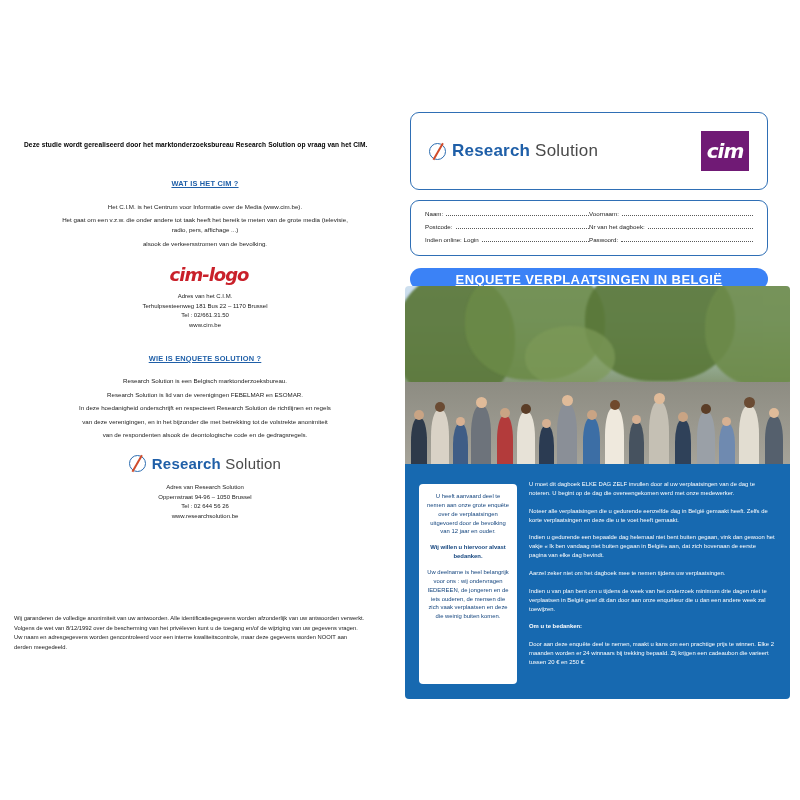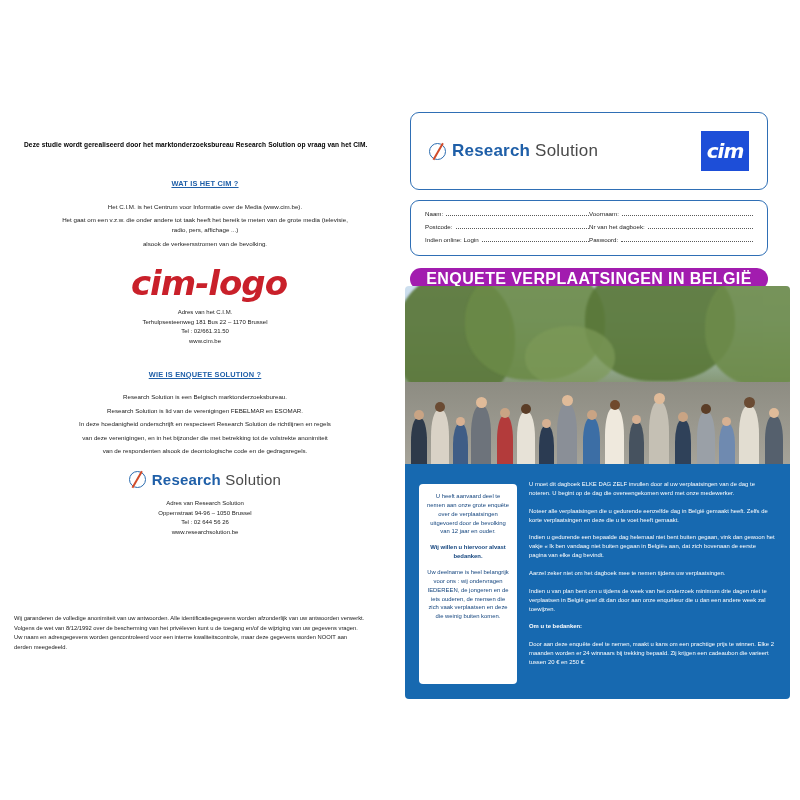--- a/index.html
+++ b/index.html
@@ -61,41 +61,41 @@
   .right{position:absolute;left:405px;top:112px;width:385px;height:585px;}
 
   .card-top{
     position:absolute;left:5px;top:0;width:358px;height:78px;
     border:1px solid #2f6fb5;border-radius:9px;background:#fff;
     display:flex;align-items:center;justify-content:space-between;
     padding:0 18px;box-sizing:border-box;
   }
   .card-top .rs-text{font-size:17px;}
   .cim-box{
-    width:48px;height:40px;background:#1d4ed8;color:#fff;
+    width:48px;height:40px;background:#701a75;color:#fff;
     display:flex;align-items:center;justify-content:center;
     font-weight:bold;font-style:italic;font-size:20px;
     font-family:"DejaVu Sans", sans-serif;letter-spacing:-1px;
   }
 
   .card-form{
     position:absolute;left:5px;top:88px;width:358px;height:56px;
     border:1px solid #2f6fb5;border-radius:9px;background:#fff;
     padding:8px 14px;box-sizing:border-box;font-size:6.2px;color:#1d1d1d;
   }
   .frow{display:flex;align-items:baseline;margin-bottom:5px;}
   .fcell{flex:1;display:flex;align-items:baseline;gap:3px;}
   .flabel{white-space:nowrap;}
   .fline{flex:1;border-bottom:1px dotted #5a5a5a;height:6px;margin-bottom:1px;}
 
   .banner{
     position:absolute;left:5px;top:156px;width:358px;height:22px;
-    background:#a21caf;border-radius:11px;
+    background:#3b82f6;border-radius:11px;
     display:flex;align-items:center;justify-content:center;
-    color:#fff;font-weight:bold;font-size:16px;letter-spacing:.4px;
+    color:#fff;font-weight:bold;font-size:13px;letter-spacing:.4px;text-decoration:underline;
   }
 
   .photo{
     position:absolute;left:0;top:174px;width:385px;height:190px;
     overflow:hidden;border-radius:4px 4px 0 0;
   }
   .photo .sky{position:absolute;inset:0;background:linear-gradient(#cfe0ef 0%,#bcd3e6 18%,#9fb9a6 35%,#7f8f6a 55%,#6f7a5c 100%);}
   .tree{position:absolute;border-radius:50% 50% 45% 45%;filter:blur(1.2px);}
   .crowdwrap{position:absolute;left:0;right:0;bottom:0;height:120px;overflow:hidden;}
   .ped{position:absolute;bottom:0;border-radius:40% 40% 10% 10%;filter:blur(.5px);}
@@ -130,21 +130,21 @@
 
   <div class="left">
     <div class="intro">Deze studie wordt gerealiseerd door het marktonderzoeksbureau Research Solution op vraag van het CIM.</div>
 
     <div>
       <div class="sec-title">WAT IS HET CIM ?</div>
       <div class="para">Het C.I.M. is het Centrum voor Informatie over de Media (www.cim.be).</div>
       <div class="para wide">Het gaat om een v.z.w. die onder andere tot taak heeft het bereik te meten van de grote media (televisie, radio, pers, affichage ...)</div>
       <div class="para">alsook de verkeersstromen van de bevolking.</div>
 
-      <div class="cim-logo" style="font-size:34px;margin-left:8px;">cim-logo</div>
+      <div class="cim-logo" style="font-size:18px;margin-left:8px;">cim-logo</div>
 
       <div class="addr">
         <div>Adres van het C.I.M.</div>
         <div>Terhulpsesteenweg 181 Bus 22 – 1170 Brussel</div>
         <div>Tel : 02/661.31.50</div>
         <div>www.cim.be</div>
       </div>
     </div>
 
     <div class="block-gap"></div>

